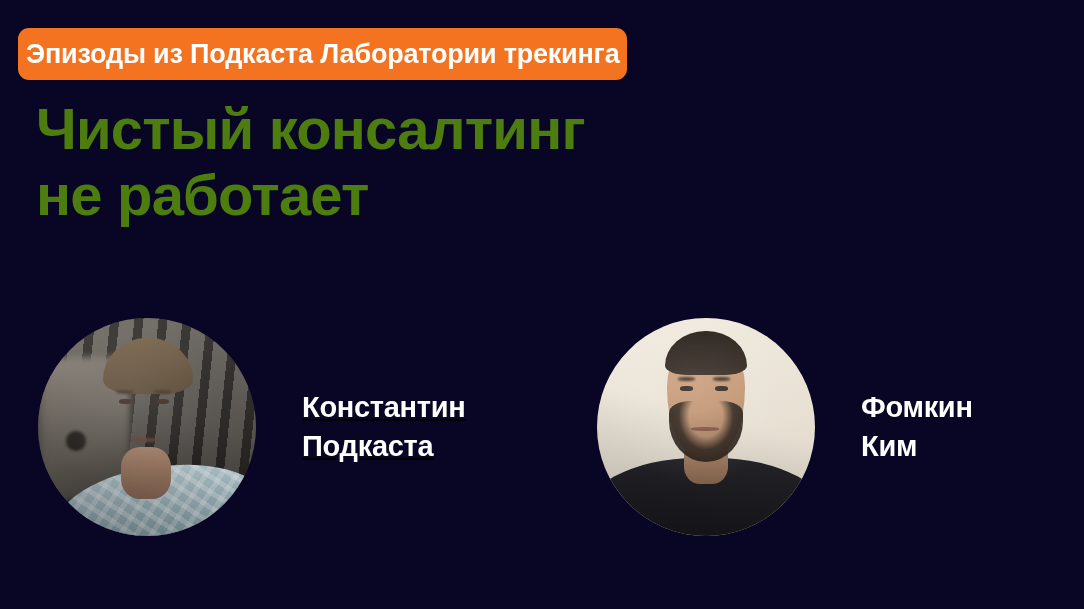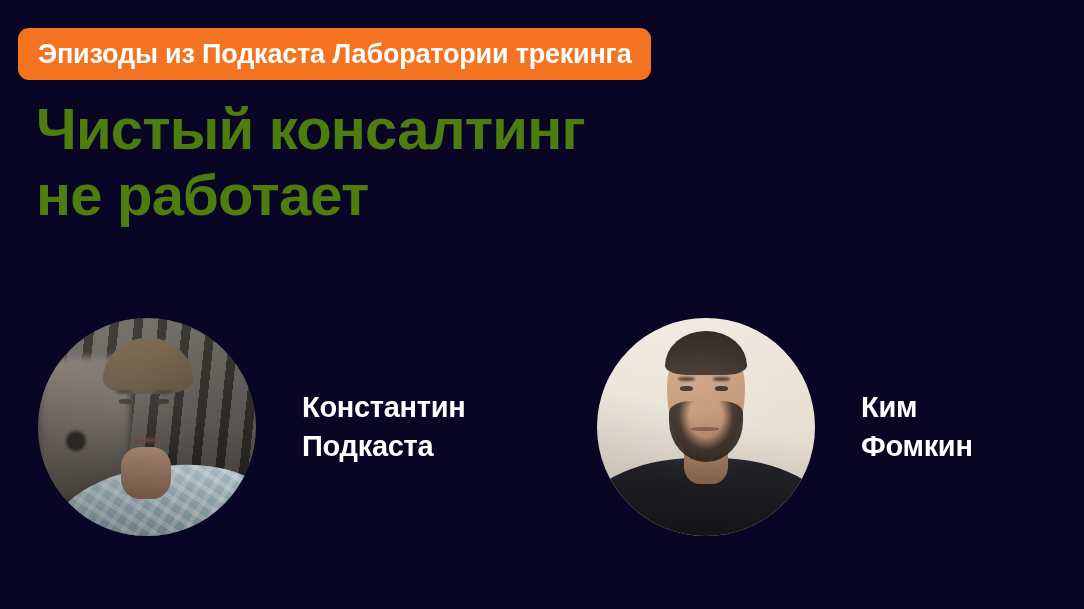--- a/index.html
+++ b/index.html
@@ -23,21 +23,21 @@
   }
 
   
   .badge {
     position: absolute;
     left: 18px;
     top: 28px;
     height: 52px;
     display: flex;
     align-items: center;
-    padding: 0 20px;
+    padding: 0 8px;
     background: #f47321;
     border-radius: 11px;
     box-sizing: border-box;
   }
   .badge-label {
     color: #ffffff;
     font-size: 27px;
     font-weight: bold;
     letter-spacing: -0.2px;
     white-space: nowrap;
@@ -66,21 +66,21 @@
     width: 1084px;
     height: 220px;
   }
   .speaker {
     position: absolute;
     top: 0;
     display: flex;
     align-items: center;
     height: 218px;
   }
-  .speaker-left  { left: 38px; }
+  .speaker-left  { left: 38px; text-decoration: underline; }
   .speaker-right { left: 597px; }
 
   .avatar {
     width: 218px;
     height: 218px;
     border-radius: 50%;
     overflow: hidden;
     position: relative;
     flex: 0 0 auto;
   }
@@ -295,19 +295,19 @@
         <div class="ph2-hair"></div>
         <div class="ph2-beard"></div>
         <div class="ph2-brow l"></div>
         <div class="ph2-brow r"></div>
         <div class="ph2-eye l"></div>
         <div class="ph2-eye r"></div>
         <div class="ph2-mouth"></div>
         <div class="ph2-shade"></div>
       </div>
       <div class="speaker-name">
+        <span class="name-line">Фомкин</span>
         <span class="name-line">Ким</span>
-        <span class="name-line">Фомкин</span>
       </div>
     </div>
 
   </div>
 </div>
 
 </body></html>

